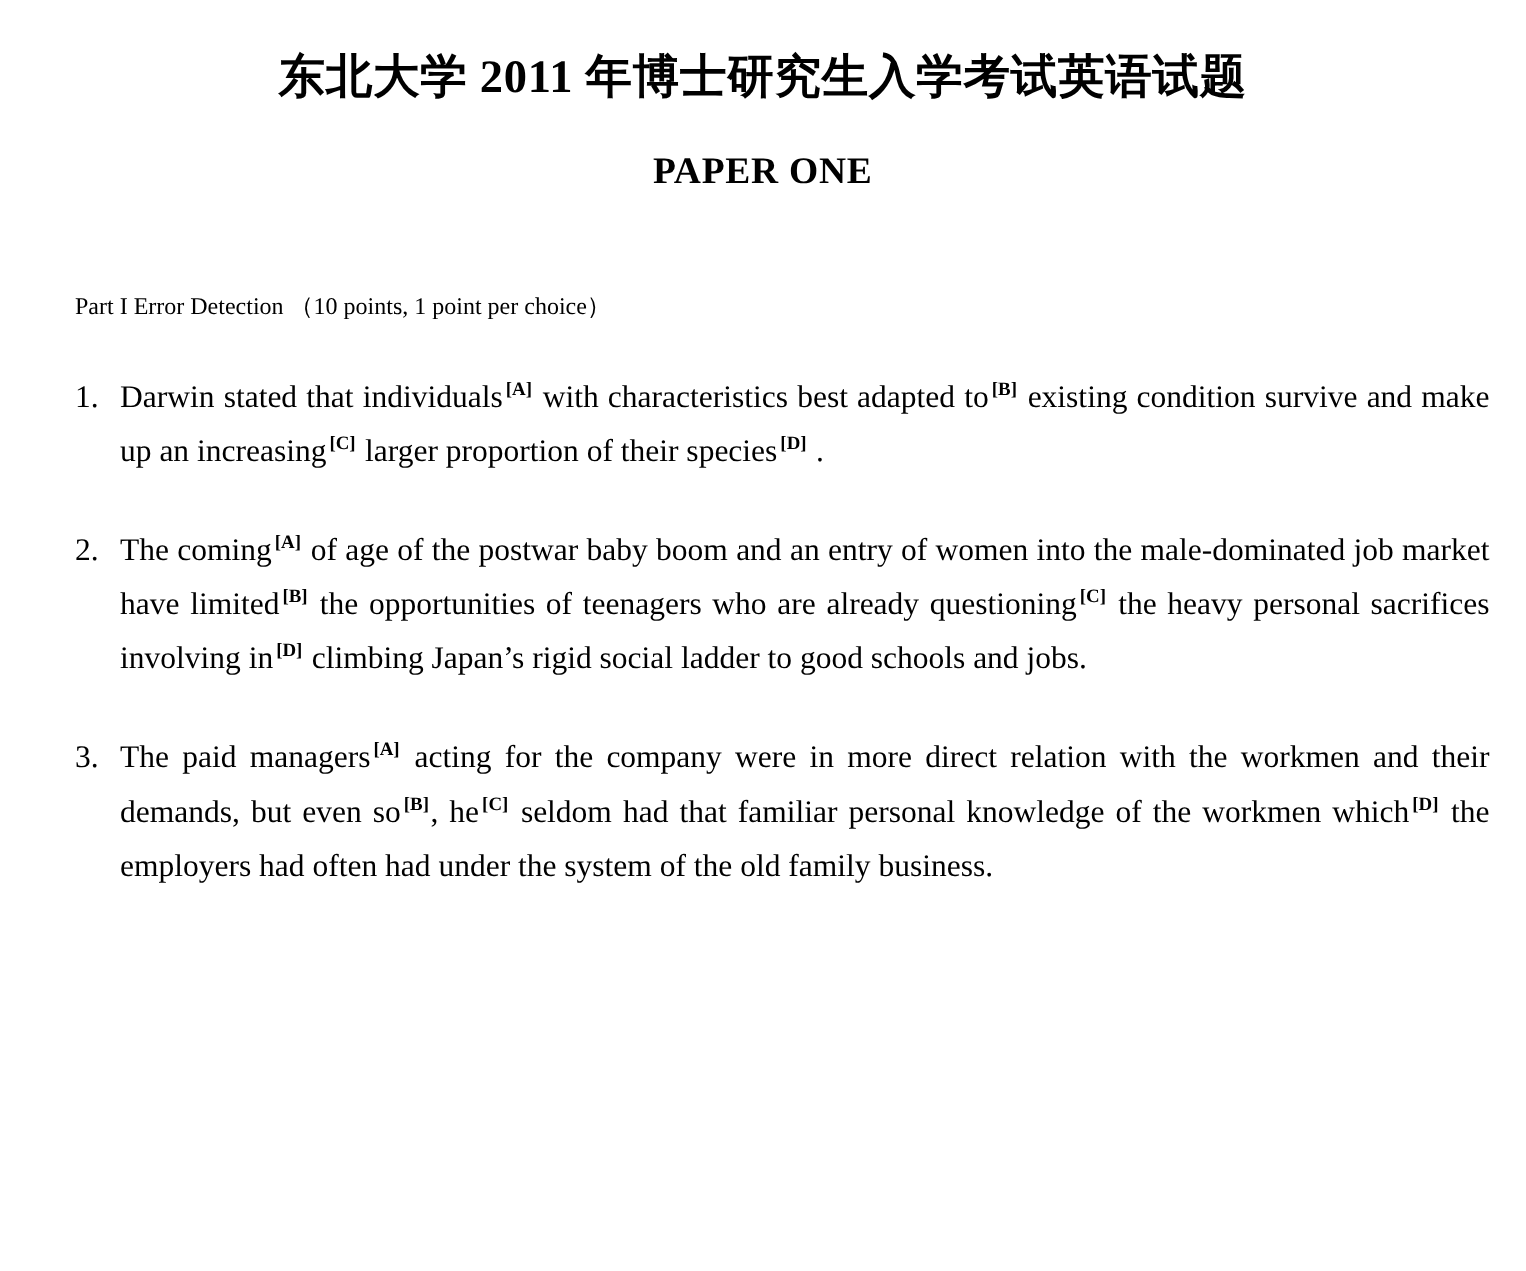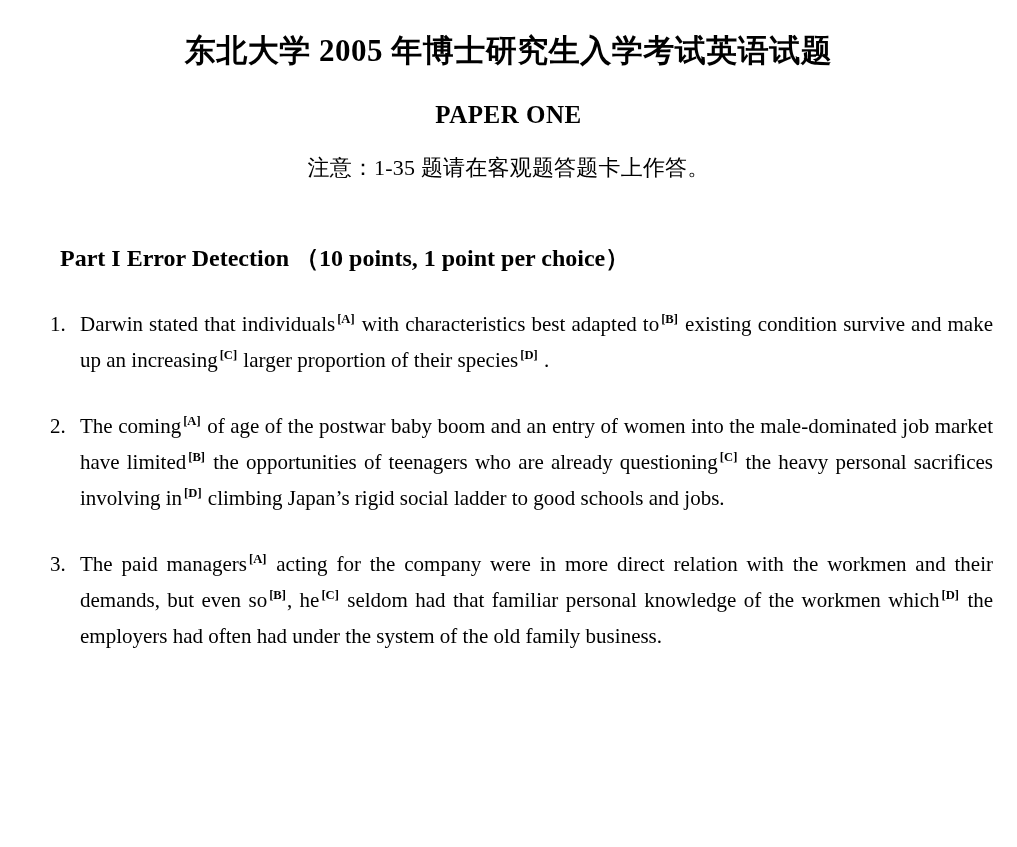--- a/index.html
+++ b/index.html
@@ -50,23 +50,23 @@
     letter-spacing: 0.2px;
   }
 
   
   .content {
     padding: 0 12px 0 50px;
     box-sizing: border-box;
     width: 1017px;
   }
   .part-heading {
-    font-size: 24px;
-    font-weight: bold;
-    margin: 10px;
+    font-size: 16px;
+    font-weight: normal;
+    margin: 0;
     padding-top: 48px;
     line-height: 1.45;
   }
   .directions {
     font-size: 21px;
     margin: 0;
     padding-top: 4px;
     line-height: 1.62;
     text-align: justify;
     text-justify: inter-word;
@@ -110,25 +110,24 @@
     font-weight: bold;
     padding-left: 2px;
     padding-right: 1px;
   }
 </style>
 </head>
 <body>
 
 <div class="page">
 
-  <h1 class="doc-title">东北大学 2005 年博士研究生入学考试英语试题</h1>
+  <h1 class="doc-title">东北大学 2011 年博士研究生入学考试英语试题</h1>
 
   <div class="paper-label">PAPER ONE</div>
 
-  <div class="notice-line">注意：1-35 题请在客观题答题卡上作答。</div>
 
   <div class="content">
 
     <div class="part-heading">Part I Error Detection （10 points, 1 point per choice）</div>
 
 
     <div id="questions-container">
         <div class="question"><span class="q-num">1.</span><span>Darwin stated that </span><b>individuals</b><sup class="mark">[A]</sup><span> with characteristics best </span><b>adapted to</b><sup class="mark">[B]</sup><span> existing condition survive and make up an </span><b>increasing</b><sup class="mark">[C]</sup><span> larger proportion of their </span><b>species</b><sup class="mark">[D]</sup><span> .</span></div>
         <div class="question"><span class="q-num">2.</span><span>The </span><b>coming</b><sup class="mark">[A]</sup><span> of age of the postwar baby boom and an entry of women into the male-dominated job market </span><b>have limited</b><sup class="mark">[B]</sup><span> the opportunities of teenagers who </span><b>are already questioning</b><sup class="mark">[C]</sup><span> the heavy personal sacrifices </span><b>involving in</b><sup class="mark">[D]</sup><span> climbing Japan’s rigid social ladder to good schools and jobs.</span></div>
         <div class="question"><span class="q-num">3.</span><b>The paid managers</b><sup class="mark">[A]</sup><span> acting for the company were in more direct relation with the workmen and their demands, but </span><b>even so</b><sup class="mark">[B]</sup><span>, </span><b>he</b><sup class="mark">[C]</sup><span> seldom had that familiar personal knowledge of the workmen </span><b>which</b><sup class="mark">[D]</sup><span> the employers had often had under the system of the old family business.</span></div>

